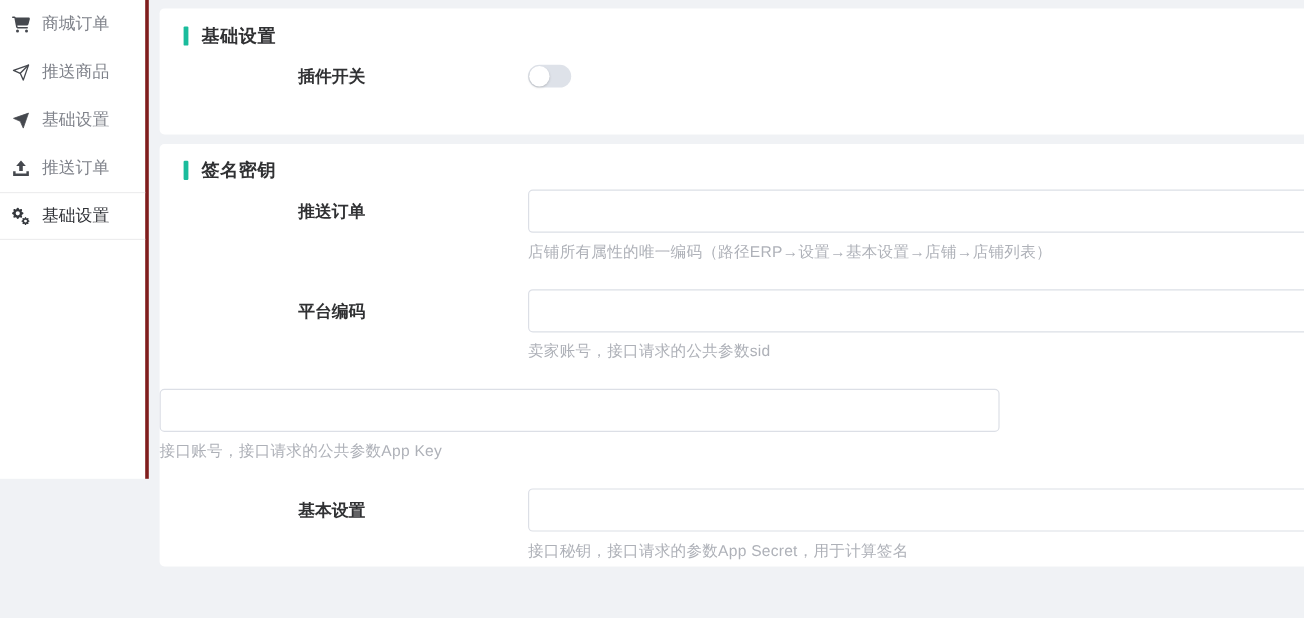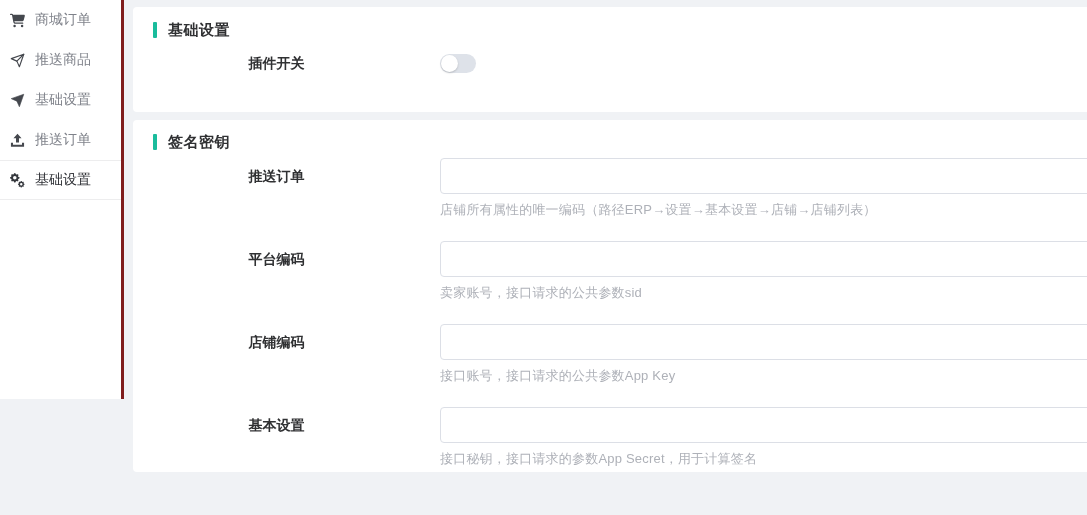--- a/index.html
+++ b/index.html
@@ -179,21 +179,20 @@
 
       <div class="form-row field-row">
         <div class="row-label input-label">平台编码</div>
         <div class="row-control">
           <input class="text-input" type="text" value="" style="">
           <div class="hint">卖家账号，接口请求的公共参数sid</div>
         </div>
       </div>
 
       <div class="form-row field-row">
-        <div class="row-label input-label">店铺编码</div>
         <div class="row-control">
           <input class="text-input" type="text" value="" style="">
           <div class="hint">接口账号，接口请求的公共参数App Key</div>
         </div>
       </div>
 
       <div class="form-row field-row">
         <div class="row-label input-label">基本设置</div>
         <div class="row-control">
           <input class="text-input" type="text" value="" style="">

